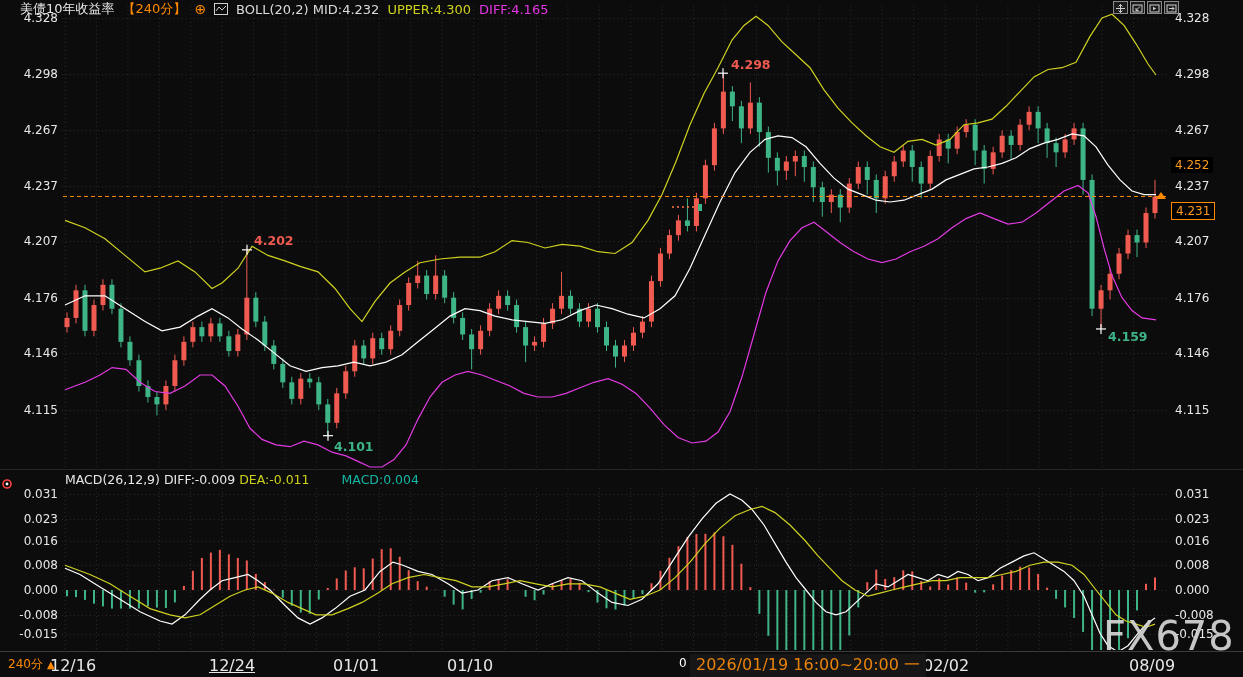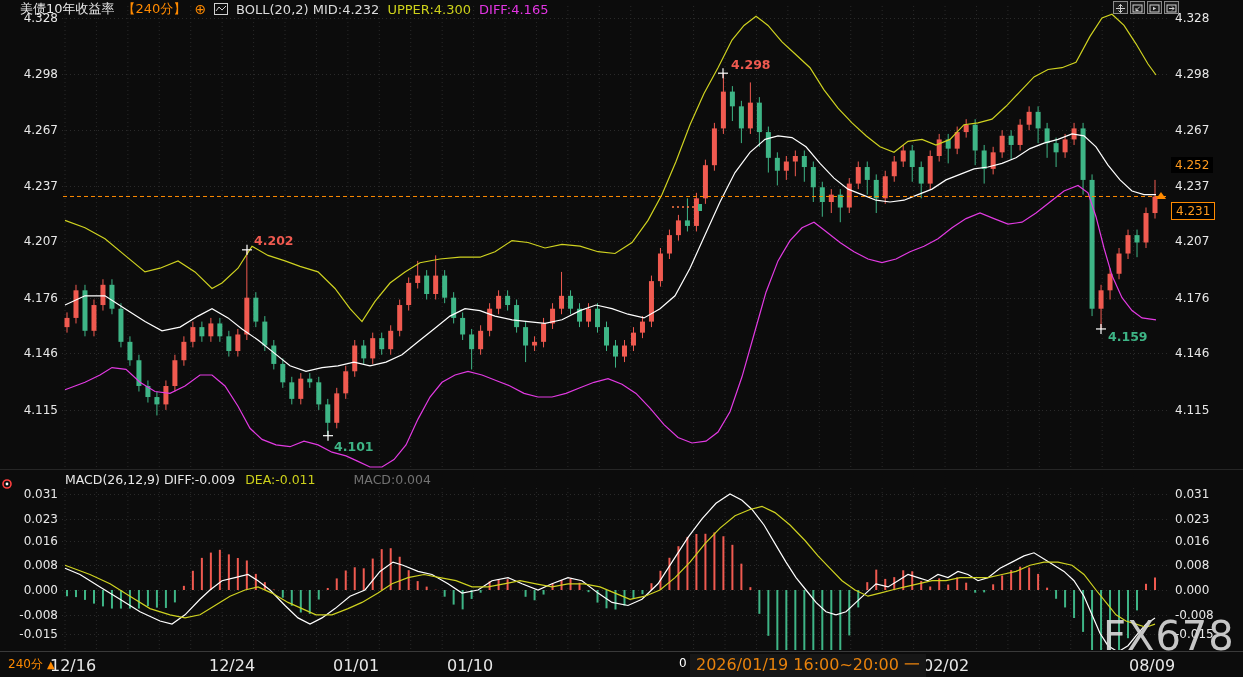--- a/index.html
+++ b/index.html
@@ -12,24 +12,24 @@
   .hdr .boll{color:#dcdcdc;}
   .hdr .up{color:#cdd11b;}
   .hdr .lo{color:#e335e3;}
   .toolbar{position:absolute;left:1113px;top:1px;display:flex;gap:2px;z-index:6;}
   .tbtn{width:15px;height:13px;border:1px solid #8a8a8a;background:#1b1b1b;display:flex;align-items:center;justify-content:center;cursor:pointer;box-sizing:border-box;}
   .axis-lbl{position:absolute;font-size:12px;color:#e8e8e8;line-height:16px;white-space:nowrap;z-index:4;}
   .axis-left{left:6px;width:52px;text-align:right;}
   .axis-right{left:1175px;text-align:left;}
   .ptag{position:absolute;left:1171px;font-size:12px;line-height:14px;color:#ff9a1e;background:#000;padding:1px 4px;z-index:5;white-space:nowrap;}
   .ptag.boxed{border:1px solid #ff8a00;}
-  .macd-hdr{position:absolute;left:65px;top:472px;height:15px;display:flex;gap:10px;font-size:12.5px;white-space:nowrap;z-index:5;}
+  .macd-hdr{position:absolute;left:65px;top:472px;height:15px;display:flex;gap:4px;font-size:12.5px;white-space:nowrap;z-index:5;}
   .macd-hdr .w{color:#e8e8e8;}
   .macd-hdr .y{color:#cdd11b;}
-  .macd-hdr .m{color:#737373;padding-left:28px;}
+  .macd-hdr .m{color:#14b8a6;padding-left:28px;}
   .macd-dot{position:absolute;left:1px;top:475px;width:12px;height:12px;z-index:5;cursor:pointer;}
   .time-axis{position:absolute;left:0;top:652px;width:1243px;height:25px;z-index:5;}
   .time-tick{position:absolute;top:4px;transform:translateX(-50%);font-size:16px;color:#e8e8e8;white-space:nowrap;}
   .period{position:absolute;left:8px;top:4px;font-size:12px;color:#ff8a00;white-space:nowrap;}
   .period .arr{font-size:10px;margin-left:4px;}
   .tooltip0{position:absolute;left:679px;top:4px;font-size:12px;color:#fff;}
   .ttip{position:absolute;left:690px;top:2px;font-size:16px;color:#e8820c;background:#161616;padding:1px 6px;white-space:nowrap;}
   .watermark{position:absolute;left:1103px;top:613px;font-size:40px;letter-spacing:1px;color:#d6d6d6;opacity:0.92;z-index:7;pointer-events:none;}
 </style>
 </head>
@@ -627,21 +627,21 @@
         <circle cx="6" cy="6" r="1.4" fill="#ffffff"></circle>
       </svg>
   </div>
 
   <div class="time-axis">
     <div class="period">
       <span>240分</span><span class="arr">▲</span>
     </div>
     <div id="time-ticks">
         <div class="time-tick" style="left: 73px;">12/16</div>
-        <div class="time-tick" style="left: 232px;">12/24</div>
+        <div class="time-tick" style="left: 232px; text-decoration: underline;">12/24</div>
         <div class="time-tick" style="left: 356px;">01/01</div>
         <div class="time-tick" style="left: 470px;">01/10</div>
         <div class="time-tick" style="left: 946px;">02/02</div>
         <div class="time-tick" style="left: 1152px;">08/09</div>
       </div>
     <div class="tooltip0">0</div>
     <div class="ttip">2026/01/19 16:00~20:00 一</div>
   </div>
 
   <div class="watermark">FX678</div>

